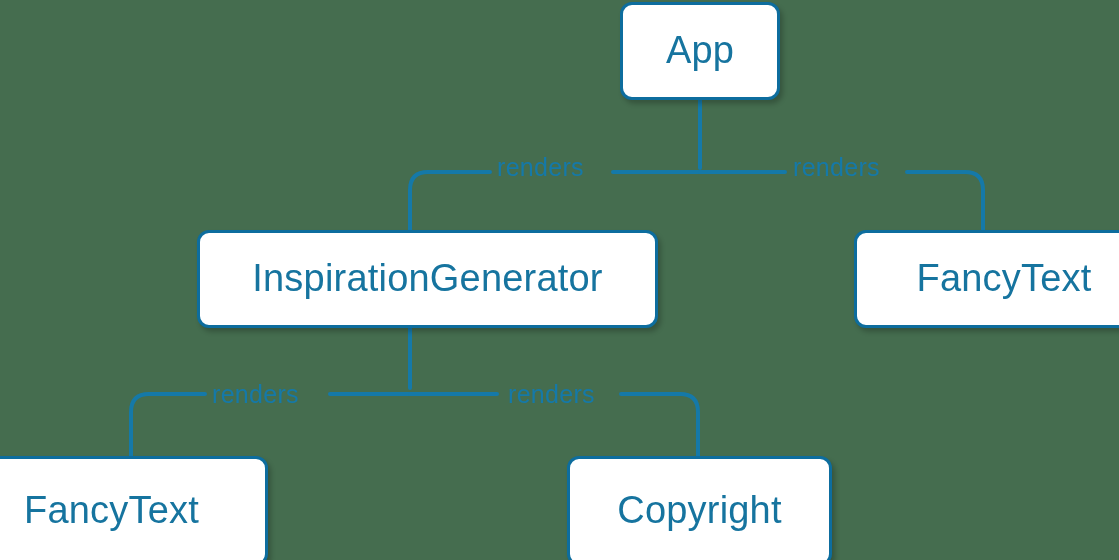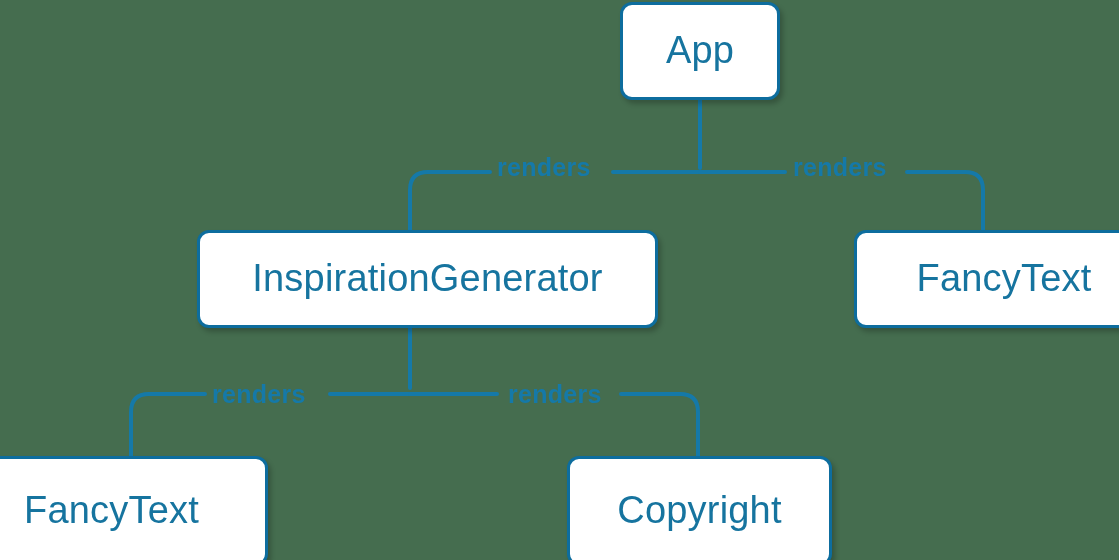--- a/index.html
+++ b/index.html
@@ -43,21 +43,21 @@
   }
   .node-label {
     display: block;
     line-height: 1;
     padding-bottom: 3px;
   }
   .edge-label {
     position: absolute;
     color: #1579a8;
     font-size: 25px;
-    font-weight: 700;
+    font-weight: 400;
     letter-spacing: 0.3px;
     white-space: nowrap;
     line-height: 1;
   }
   
   #node-app        { left: 620px; top: 2px;   width: 160px; height: 98px; }
   #node-inspgen    { left: 197px; top: 230px; width: 461px; height: 98px; }
   #node-fancy-right{ left: 854px; top: 230px; width: 300px; height: 98px; }
   #node-fancy-left { left: -45px; top: 456px; width: 313px; height: 110px; }
   #node-copyright  { left: 567px; top: 456px; width: 265px; height: 110px; }

